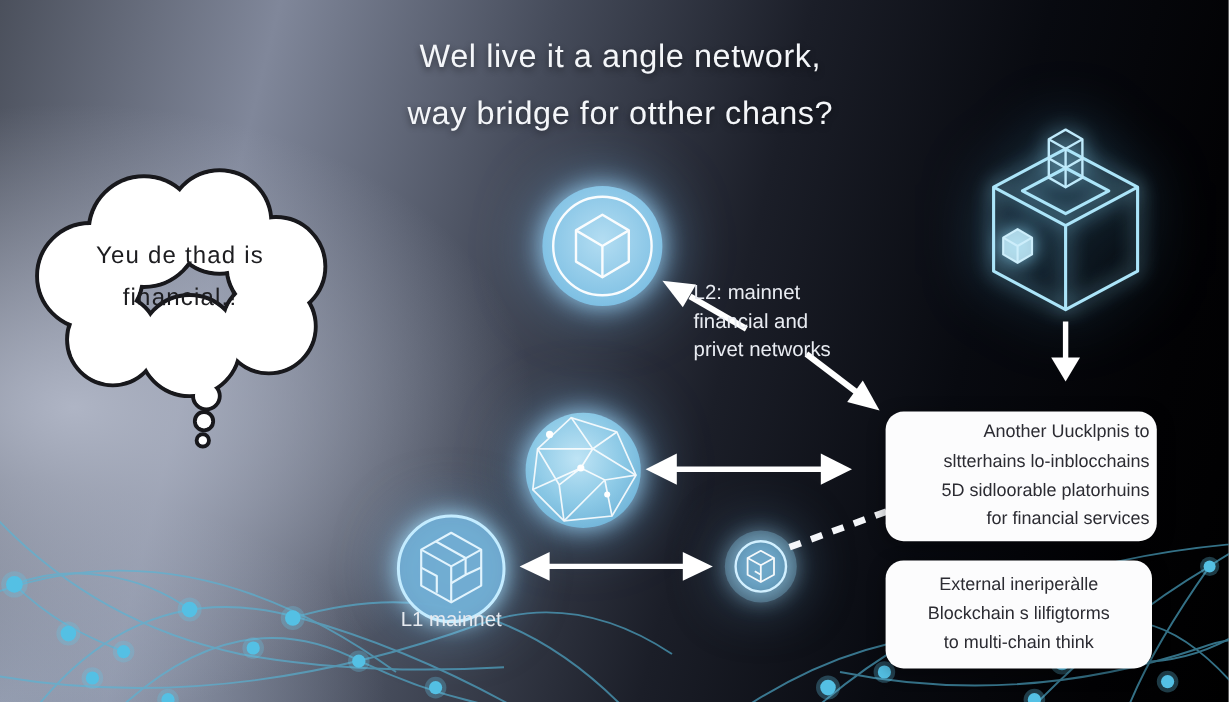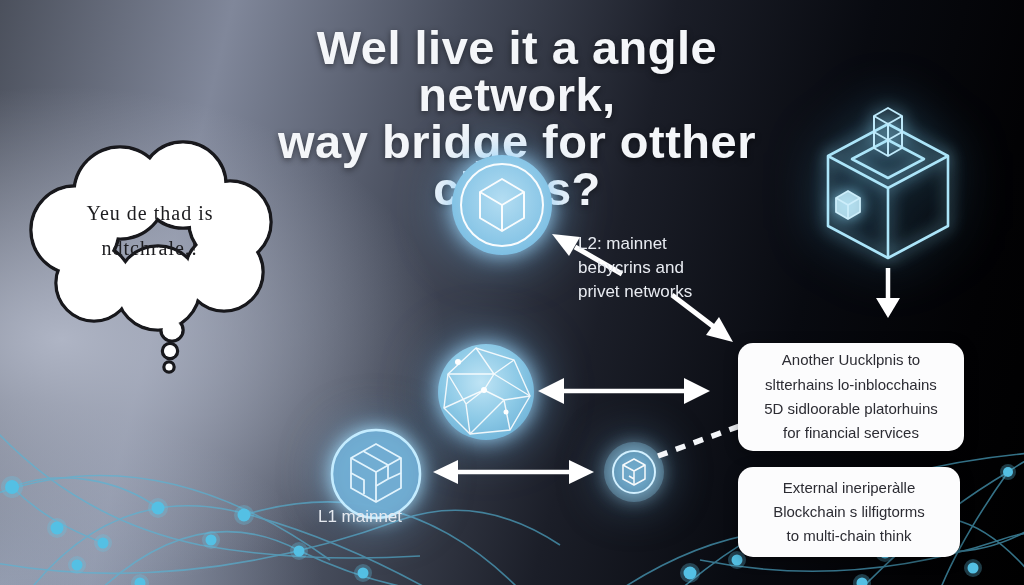--- a/index.html
+++ b/index.html
@@ -11,51 +11,51 @@
       radial-gradient(ellipse 52% 60% at 6% 58%, rgba(178,184,200,0.95), rgba(178,184,200,0) 72%),
       radial-gradient(ellipse 45% 45% at 0% 100%, rgba(160,170,190,0.75), rgba(160,170,190,0) 70%),
       linear-gradient(104deg, #4b505c 0%, #80879a 20%, #454b5a 40%, #1b1e28 58%, #080a10 75%, #020204 90%, #000 100%);
   }
   svg { position:absolute; overflow:visible; }
   .fullsvg { left:0; top:0; }
 
   
   #title {
     position:absolute; left:247px; top:24px; width:540px;
-    text-align:center; color:#f4f6f9; font-weight:bold;
-    font-size:47px; line-height:47px; letter-spacing:0.5px;
+    text-align:center; color:#f4f6f9; font-weight:normal;
+    font-size:27px; line-height:47px; letter-spacing:0.5px;
     text-shadow:0 2px 6px rgba(0,0,0,0.45);
   }
 
   
   #bubble-text {
     position:absolute; left:52px; top:196px; width:196px;
     text-align:center; color:#1d1d20;
-    font-family:Liberation Serif, serif;
+    font-family:Liberation Sans, sans-serif;
     font-size:20px; line-height:35px; letter-spacing:1px;
   }
 
   
   #l2-label {
     position:absolute; left:578px; top:232px; width:180px;
     color:#e9ecf2; font-size:17px; line-height:24px;
   }
   #l1-label {
-    position:absolute; left:300px; top:507px; width:120px;
+    position:absolute; left:316px; top:507px; width:120px;
     text-align:center; color:#e6eaf0; font-size:17px;
   }
 
   
   .white-box {
     position:absolute; background:#fcfcfd; border-radius:15px;
     color:#2c2c33; text-align:center; font-size:15px; line-height:1.62;
     box-shadow:0 3px 14px rgba(0,0,0,0.35);
     display:flex; flex-direction:column; justify-content:center;
   }
-  #box1 { left:738px; top:343px; width:226px; height:108px; padding:24px 6px; }
+  #box1 { left:738px; top:343px; width:226px; height:108px; padding:24px 6px;align-items:flex-end; }
   #box2 { left:738px; top:467px; width:222px; height:90px; padding:12px 6px; }
 
   
   #icon-top, #icon-sphere {
     filter:drop-shadow(0 0 10px rgba(160,215,250,0.9)) drop-shadow(0 0 24px rgba(120,190,240,0.55));
   }
   #icon-l1, #icon-small {
     filter:drop-shadow(0 0 9px rgba(170,225,255,0.95)) drop-shadow(0 0 22px rgba(120,195,245,0.5));
   }
   #icon-big {
@@ -152,21 +152,21 @@
       <circle cx="214" cy="134" r="37.5"></circle>
         <circle cx="148" cy="150" r="40.5"></circle>
       <circle cx="84" cy="145" r="36.5"></circle>
       <circle cx="162" cy="192" r="9.5"></circle>
         <circle cx="160" cy="213" r="6"></circle>
       <circle cx="159" cy="229" r="3.5"></circle>
     </g>
   </svg>
   <div id="bubble-text">
     <div>Yeu de thad is</div>
-    <div>ndtchrale.!</div>
+    <div>financial.!</div>
   </div>
 
   <svg id="icon-top" style="left:437px; top:140px;" width="130" height="130" viewBox="0 0 130 130">
     <defs>
       <radialGradient id="gTop" cx="50%" cy="45%" r="60%">
         <stop offset="0%" stop-color="#b3ddf2"></stop>
           <stop offset="100%" stop-color="#79bde2"></stop>
       </radialGradient>
     </defs>
     <circle cx="65" cy="65" r="50" fill="url(#gTop)"></circle>
@@ -253,21 +253,21 @@
     </g>
     <g>
       <line x1="888" y1="268" x2="888" y2="301" stroke="#ffffff" stroke-width="4.5"></line>
       <polygon points="888,318 876,298 900,298" fill="#ffffff"></polygon>
     </g>
     <line x1="658" y1="456" x2="745" y2="424" stroke="#f4f6f9" stroke-width="5.5" stroke-dasharray="10 9"></line>
   </svg>
 
   <div id="l2-label">
     <div>L2: mainnet</div>
-    <div>bebycrins and</div>
+    <div>financial and</div>
     <div>privet networks</div>
   </div>
   <div id="l1-label">L1 mainnet</div>
 
   <div id="box1" class="white-box">
     <div>Another Uucklpnis to</div>
     <div>sltterhains lo-inblocchains</div>
     <div>5D sidloorable platorhuins</div>
     <div>for financial services</div>
   </div>

